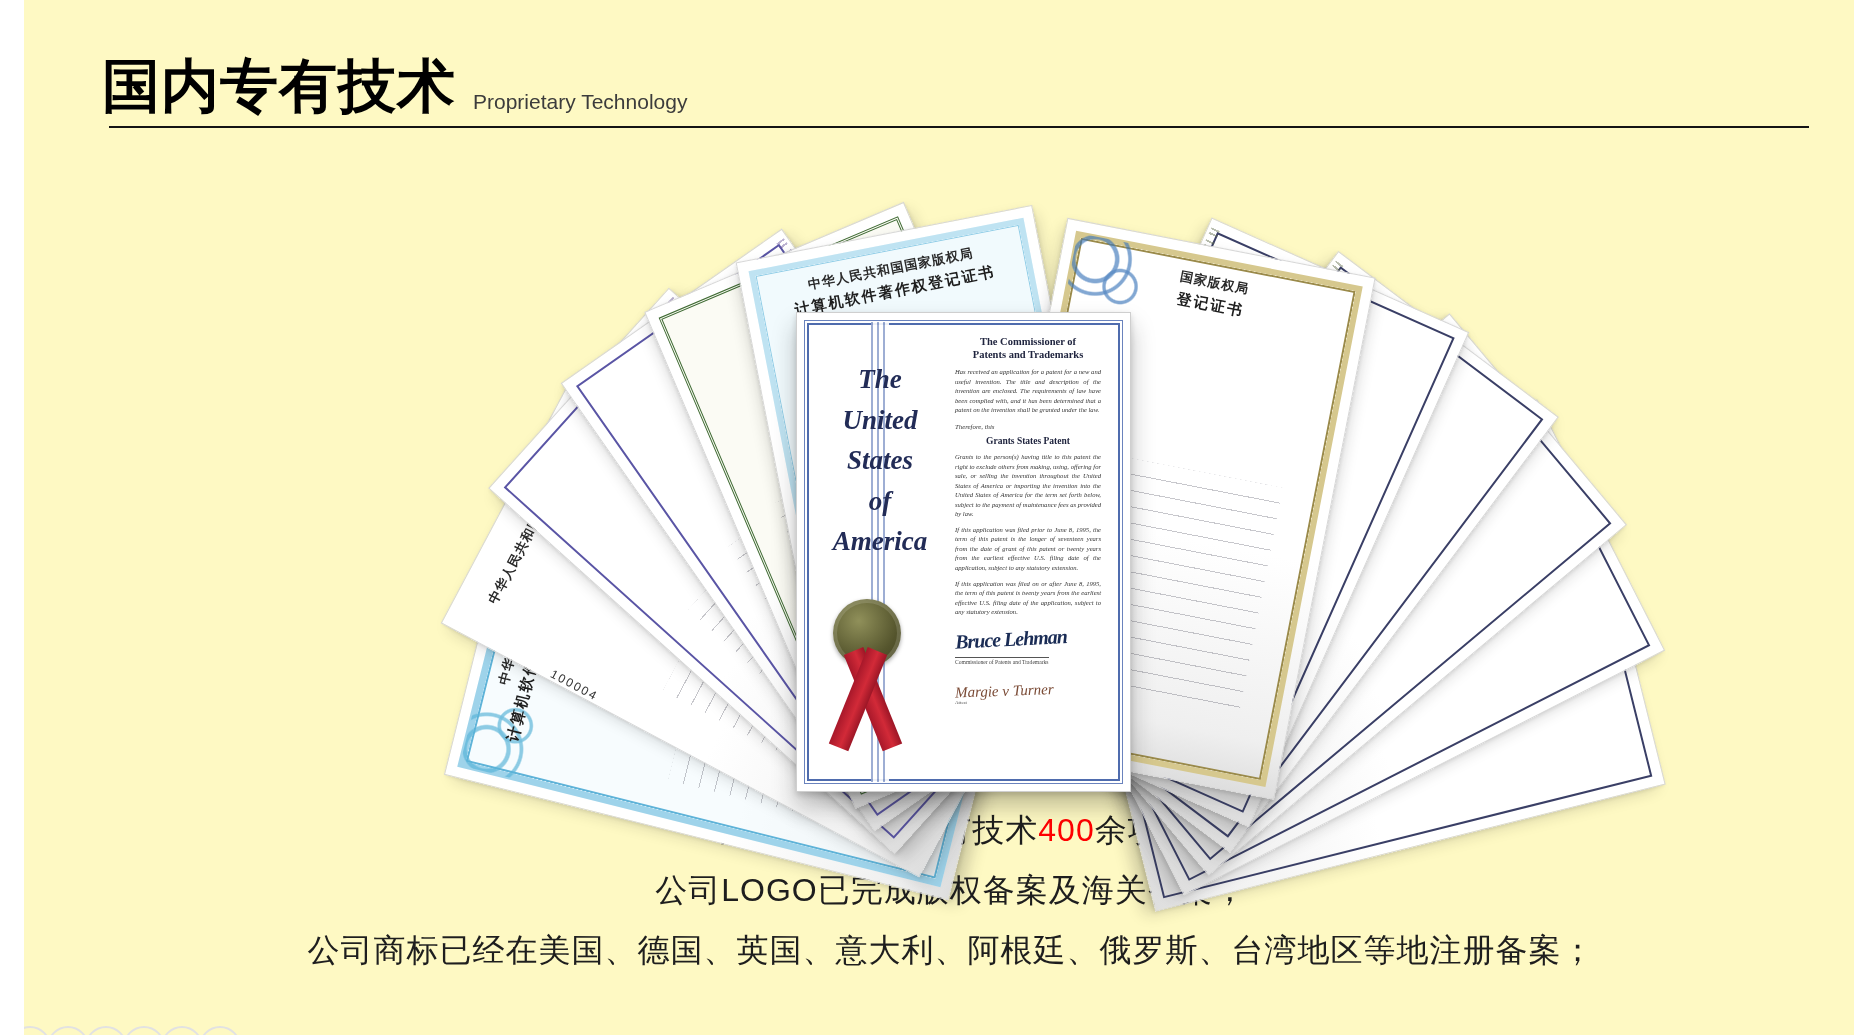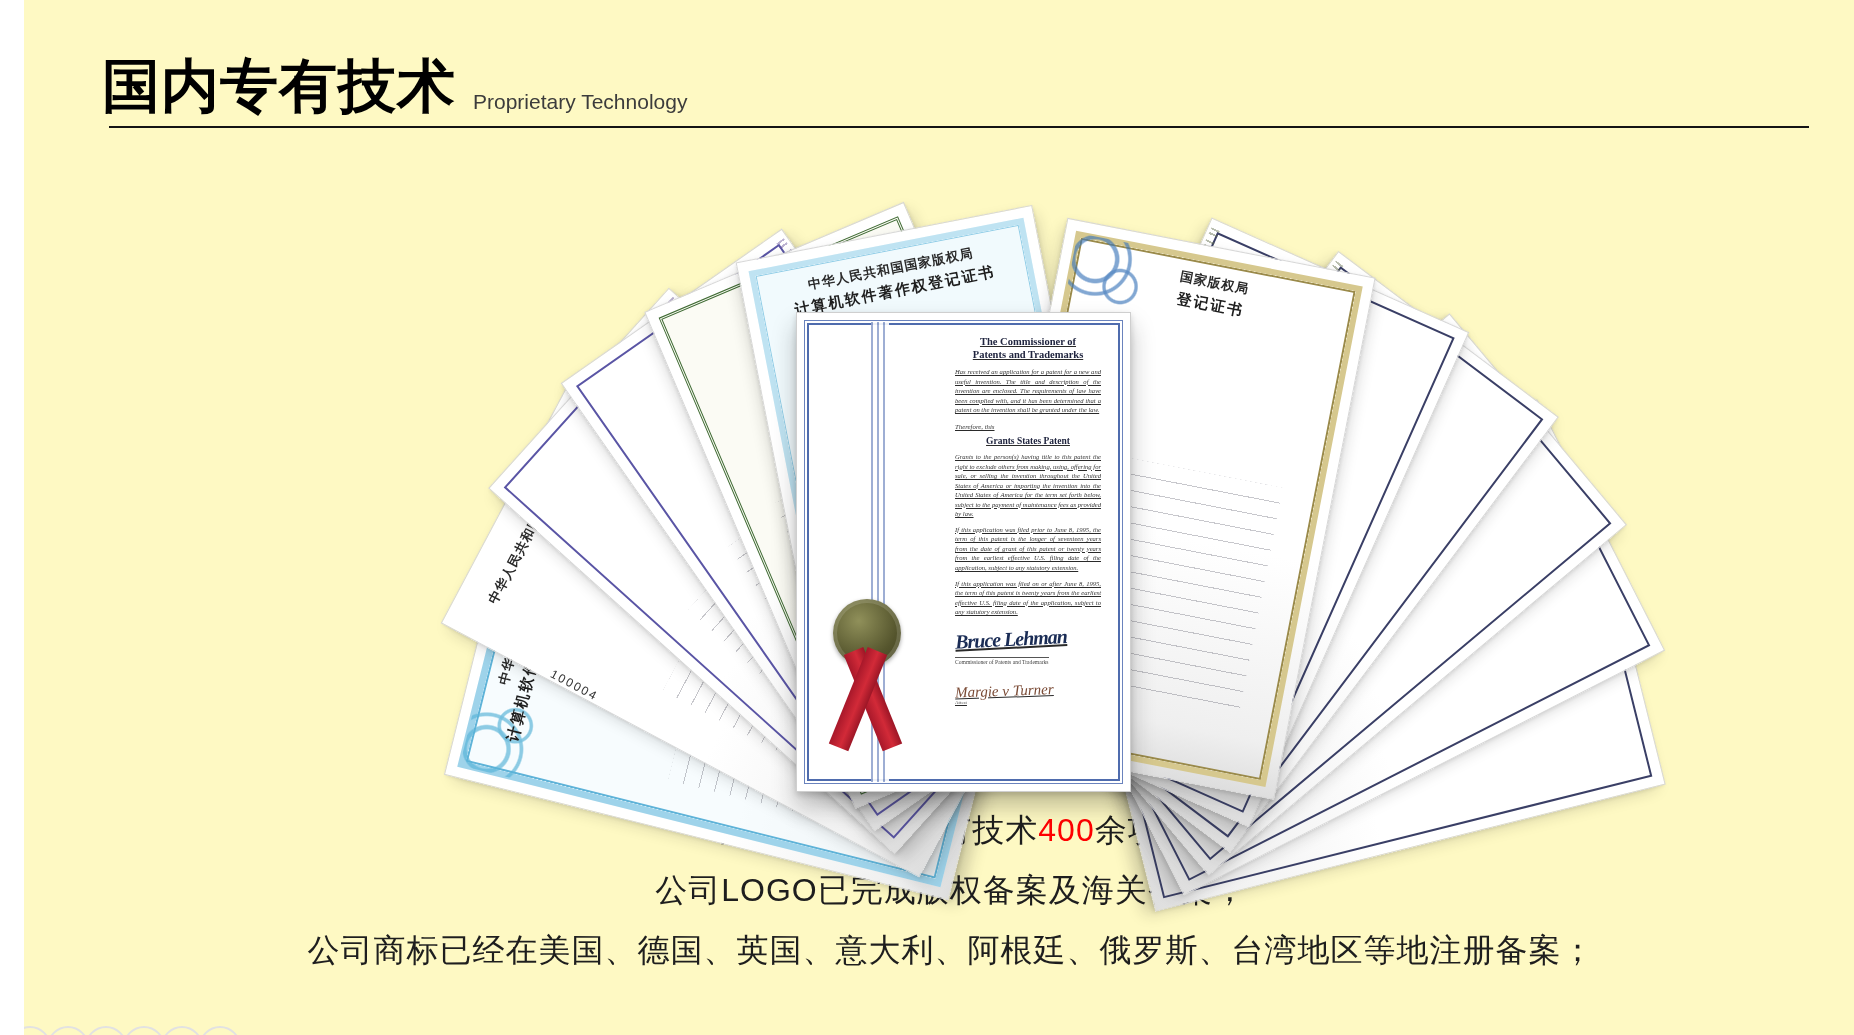--- a/index.html
+++ b/index.html
@@ -70,21 +70,21 @@
         background:repeating-linear-gradient(to right,#93a5cf 0 2px,#ffffff 2px 6px);}
   .us-script{position:absolute;left:8px;top:46px;width:150px;text-align:center;
         font-family:"Liberation Serif",serif;font-style:italic;font-weight:700;
         font-size:27px;line-height:1.5;color:#222c57;white-space:pre-line;}
   .us-seal{position:absolute;left:36px;top:286px;width:68px;height:68px;border-radius:50%;
         background:radial-gradient(circle at 38% 32%,#90905a,#55552d 62%,#3e3e1e 100%);
         box-shadow:0 2px 4px rgba(0,0,0,.35), inset 0 0 0 4px rgba(255,255,240,.15);}
   .ribbon-leg{position:absolute;width:21px;height:104px;top:338px;background:linear-gradient(to right,#a8182a,#d22a38 55%,#9c1626);
         transform-origin:50% 0;}
   .leg-l{left:46px;transform:rotate(-22deg);} .leg-r{left:70px;transform:rotate(22deg);}
-  .us-right{position:absolute;left:158px;right:29px;top:22px;color:#2a2a2a;text-decoration:underline;}
+  .us-right{position:absolute;left:158px;right:29px;top:22px;color:#2a2a2a;}
   .us-h1{font-family:"Liberation Serif",serif;font-size:10.5px;font-weight:700;text-align:center;
         line-height:1.25;white-space:pre-line;color:#20253f;}
   .us-p{font-family:"Liberation Serif",serif;font-style:italic;font-size:6.6px;line-height:1.45;
         text-align:justify;margin-top:6px;color:#333;}
   .us-therefore{font-family:"Liberation Serif",serif;font-style:italic;font-size:6.8px;margin-top:8px;color:#333;}
   .us-h2{font-family:"Liberation Serif",serif;font-size:9.5px;font-weight:700;text-align:center;margin-top:6px;color:#20253f;}
   .us-sig1{font-family:"Liberation Serif",serif;font-style:italic;font-weight:700;font-size:20px;
         color:#1a2c55;margin-top:10px;transform:rotate(-3deg);letter-spacing:-1px;}
   .us-sig-caption{font-family:"Liberation Serif",serif;font-size:5.6px;color:#444;margin-top:2px;
         border-top:1px solid #555;display:inline-block;padding-top:1px;}
@@ -180,20 +180,25 @@
         <div class="frame navy-seal"></div>
         <div class="ornament left silver"></div>
         <div class="seal-red seal-pos-left-mid"></div>
       </div>
     </div>
 
   <div id="us-cert">
     <div class="blue-frame"></div>
     <div class="blue-frame-inner"></div>
     <div class="ribbon-stripes"></div>
+    <div class="us-script">The
+United
+States
+of
+America</div>
     <div class="us-seal"></div>
     <div class="ribbon-leg leg-l"></div>
     <div class="ribbon-leg leg-r"></div>
     <div class="us-right">
       <div class="us-h1">The Commissioner of
 Patents and Trademarks</div>
       <div class="us-p">Has received an application for a patent for a new and useful invention. The title and description of the invention are enclosed. The requirements of law have been complied with, and it has been determined that a patent on the invention shall be granted under the law.</div>
       <div class="us-therefore">Therefore, this</div>
       <div class="us-h2">Grants States Patent</div>
       <div class="us-p">Grants to the person(s) having title to this patent the right to exclude others from making, using, offering for sale, or selling the invention throughout the United States of America or importing the invention into the United States of America for the term set forth below, subject to the payment of maintenance fees as provided by law.</div>

